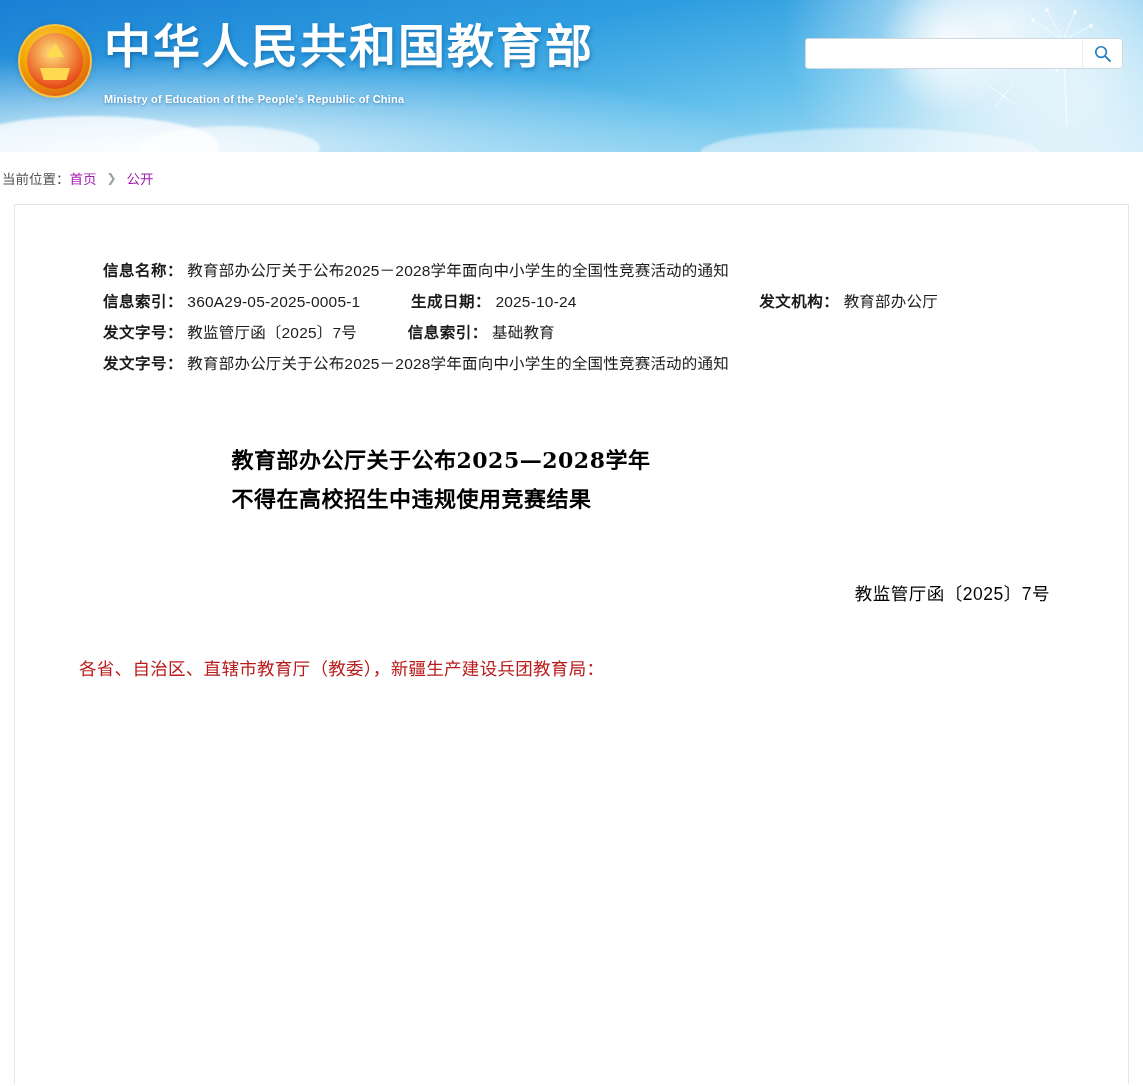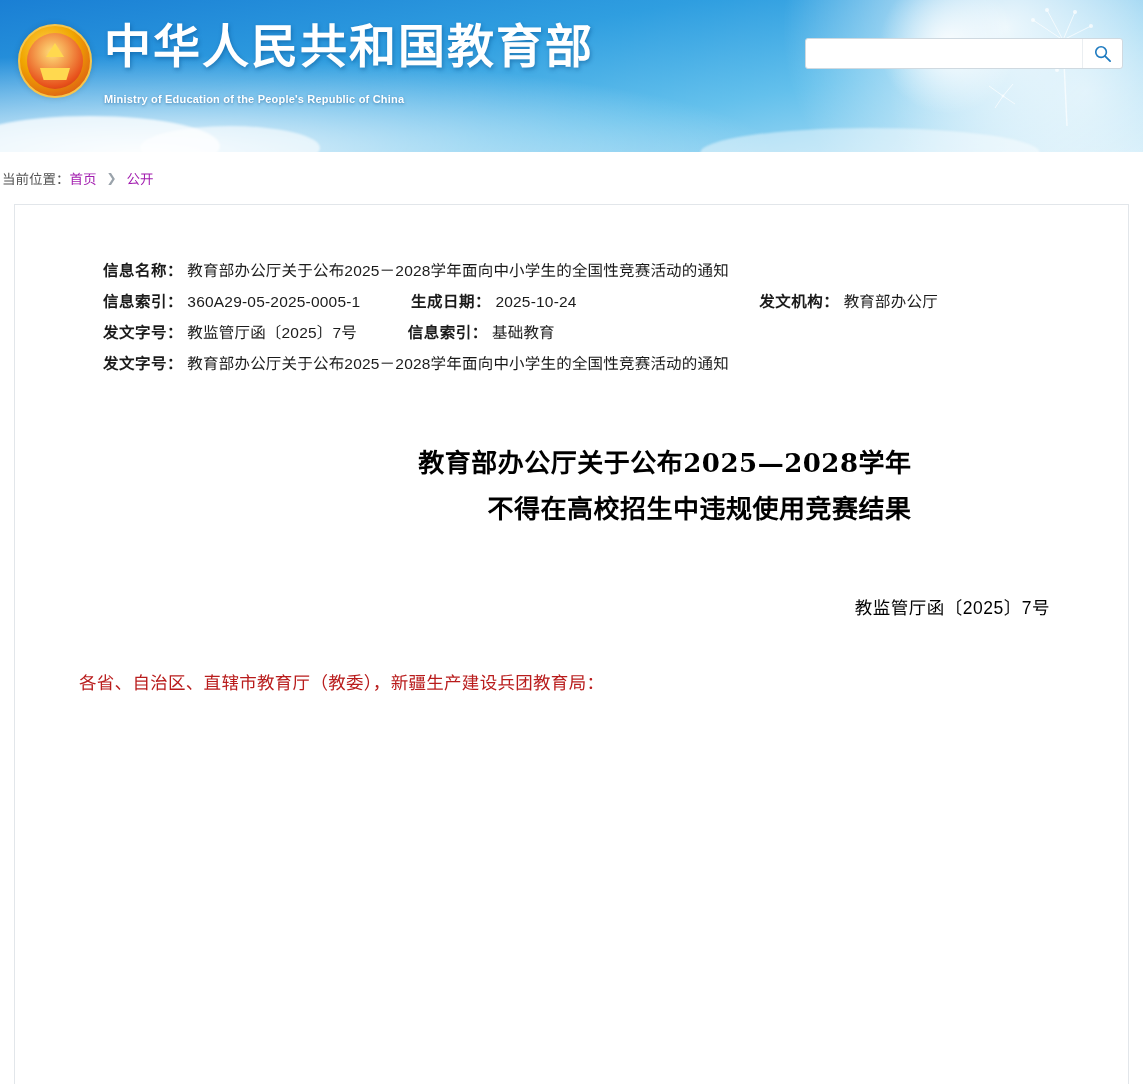--- a/index.html
+++ b/index.html
@@ -151,24 +151,24 @@
     letter-spacing: .5px;
     margin-left: 24px;
   }
   .meta-val { letter-spacing: .2px; }
   .meta-gap-2 { display: inline-block; width: 150px; }
   .meta-gap-3 { display: inline-block; width: 18px; }
 
   
   .doc-title {
     margin: 62px auto 12px auto;
-    text-align: right;
+    text-align: left;
     font-family: "DejaVu Serif", "Liberation Serif", serif;
     font-weight: bold;
-    font-size: 26px;
+    font-size: 22px;
     line-height: 1.75;
     color: #000;
     letter-spacing: .5px;
     max-width: 680px;
   }
 
   .doc-number {
     margin-top: 62px;
     text-align: right;
     font-size: 17.5px;

